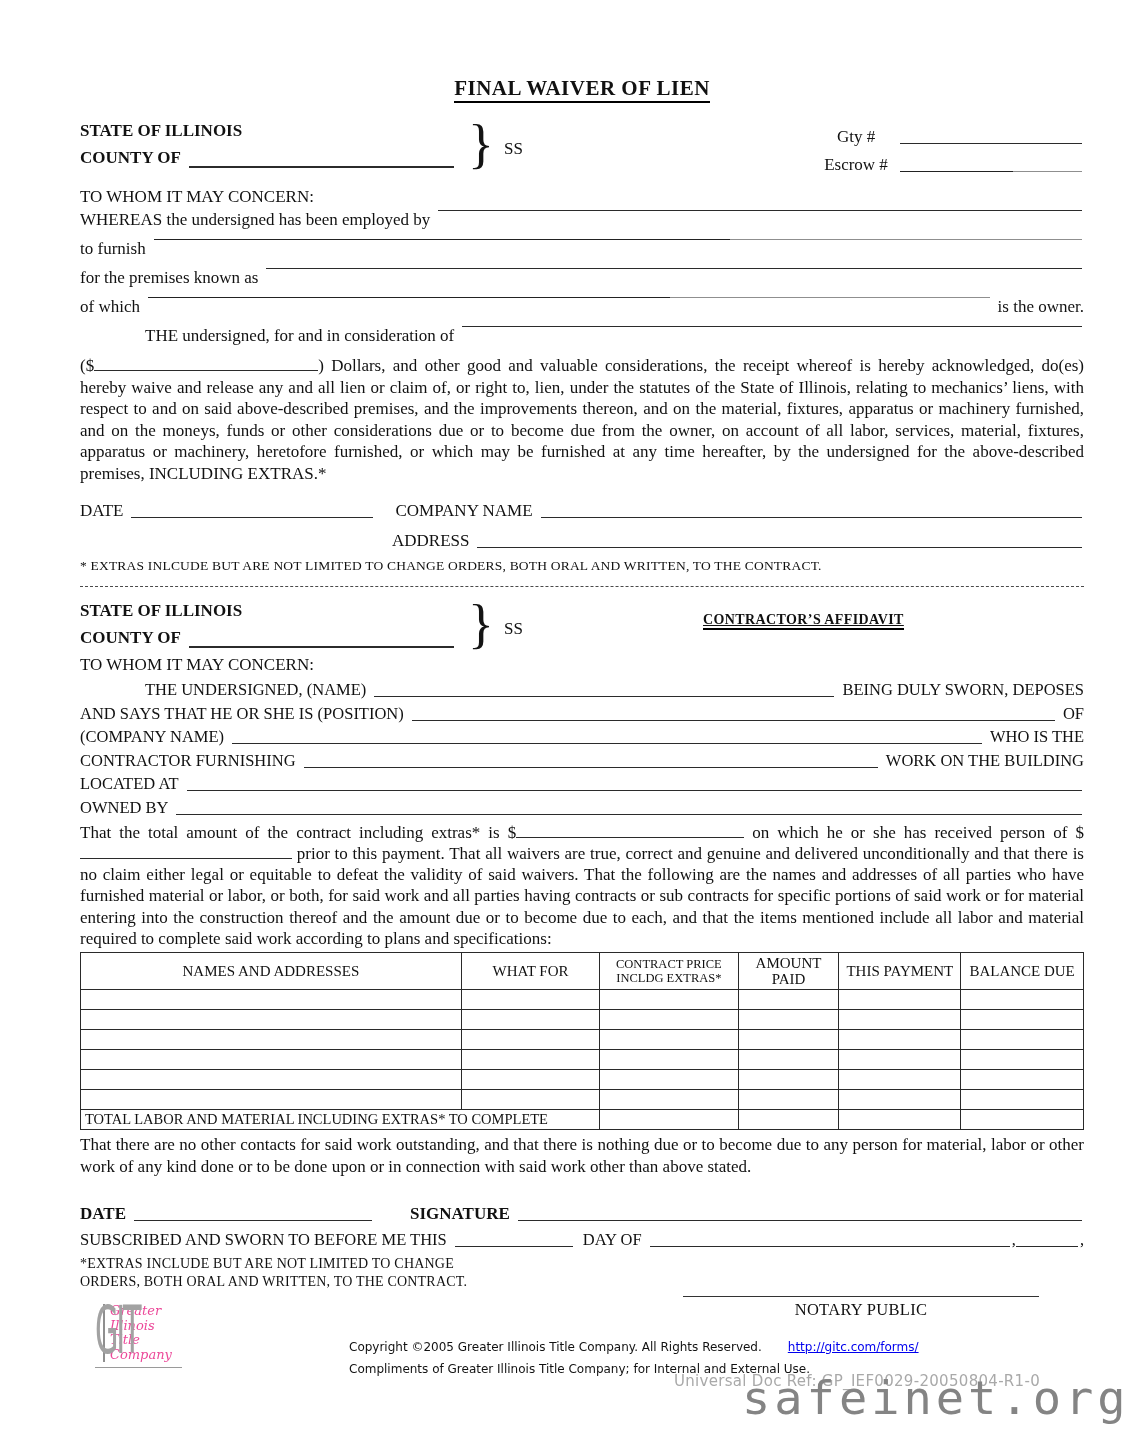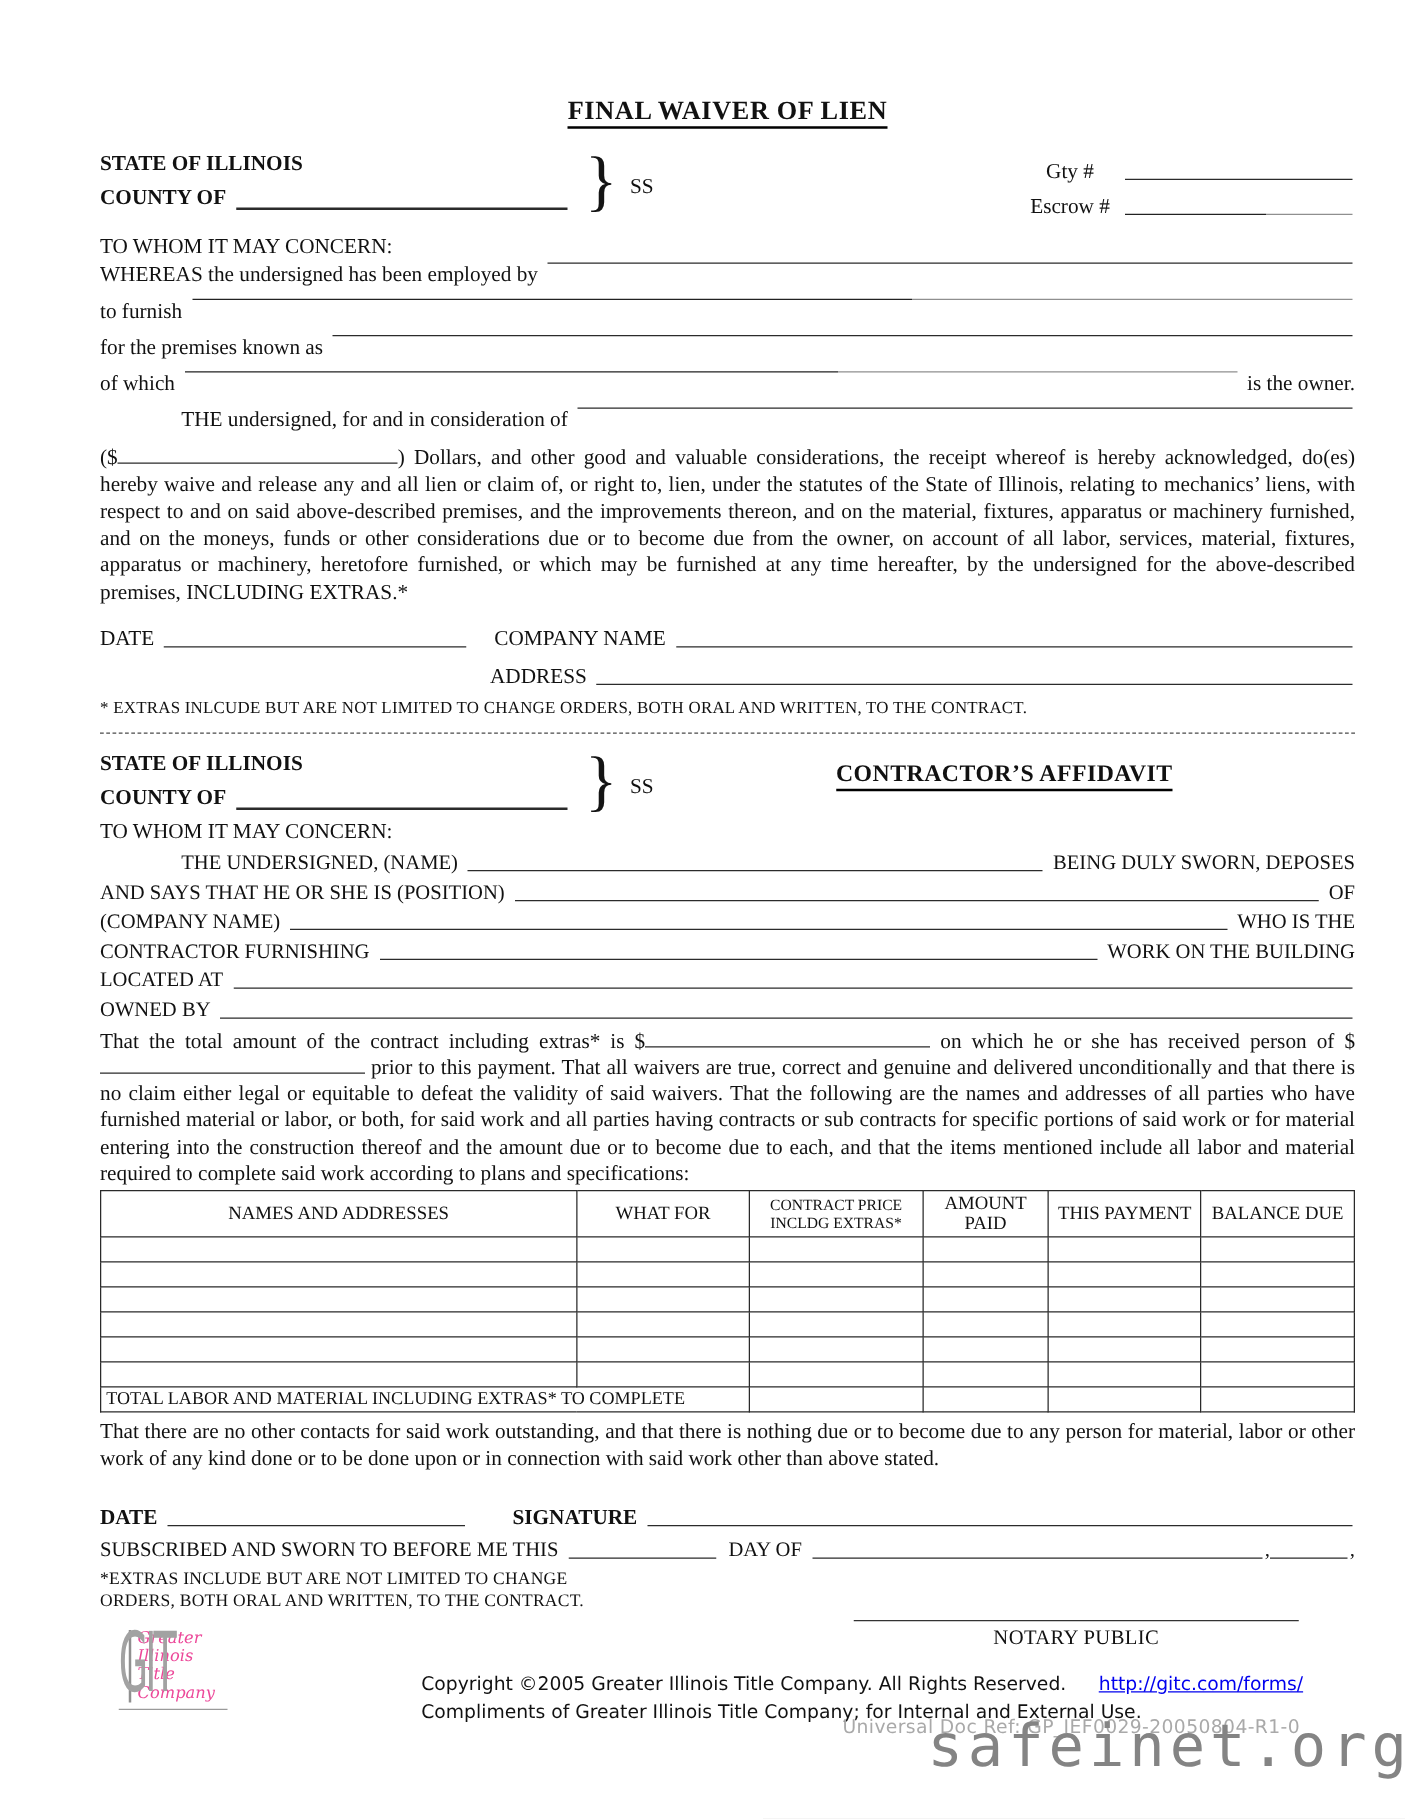--- a/index.html
+++ b/index.html
@@ -59,22 +59,22 @@
   .dc-row{display:flex;align-items:flex-end;height:30px;margin-top:6px;}
   .addr-row{display:flex;align-items:flex-end;height:30px;margin-left:312px;}
   .sig-row{display:flex;align-items:flex-end;height:34px;margin-top:6px;}
   .sig-row .lab{font-weight:bold;font-size:20px;letter-spacing:.3px;}
   .sig-row .blank{border-bottom-width:2.2px;margin-bottom:4px;}
   .note-small{font-size:13.5px;margin-top:7px;letter-spacing:.2px;}
   .divider{border-top:1.6px dashed #4a4a4a;margin:12px 0 10px 0;height:0;}
   
   .aff-head-wrap{flex:1 1 auto;text-align:center;padding-top:12px;}
   .aff-head{
-    font-weight:bold;font-size:19px;letter-spacing:.4px;
-    border-bottom:2.2px solid #000;padding-bottom:1px;
+    font-weight:bold;font-size:14px;letter-spacing:.4px;
+    border-bottom:2.2px solid #000;padding-bottom:1px;text-decoration:underline;
   }
   .aff-row{display:flex;align-items:flex-end;height:23.5px;font-size:16.5px;}
   .aff-row .tail{flex:0 0 auto;margin-left:6px;}
   
   table.work{
     border-collapse:collapse;table-layout:fixed;
     width:100%;margin-top:3px;
     border:1.8px solid #161616;
   }
   table.work th,table.work td{
@@ -111,23 +111,23 @@
     transform:scaleX(.46);transform-origin:left top;
     width:64px;flex:0 0 auto;
   }
   .logo .names{
     border-left:2px solid #8f8f8f;
     margin-left:-56px;padding-left:5px;margin-top:2px;
     font-family:"DejaVu Serif",serif;font-style:italic;
     font-size:13px;line-height:14.5px;color:#ec4899;
   }
   .copyright{
-    position:absolute;left:337px;top:1336px;width:706px;
+    position:absolute;left:349px;top:1336px;width:706px;
     font-family:"DejaVu Sans","Liberation Sans",sans-serif;
-    font-size:15px;line-height:22px;color:#111;
+    font-size:12px;line-height:22px;color:#111;
   }
   .copyright a{color:#0000EE;text-decoration:underline;margin-left:26px;}
   .docref{
     position:absolute;right:84px;top:1372px;
     font-family:"DejaVu Sans","Liberation Sans",sans-serif;
     font-size:15px;color:#a9a9a9;letter-spacing:.3px;
   }
   .watermark{
     position:absolute;left:742px;top:1370px;
     font-family:"DejaVu Sans Mono",monospace;

